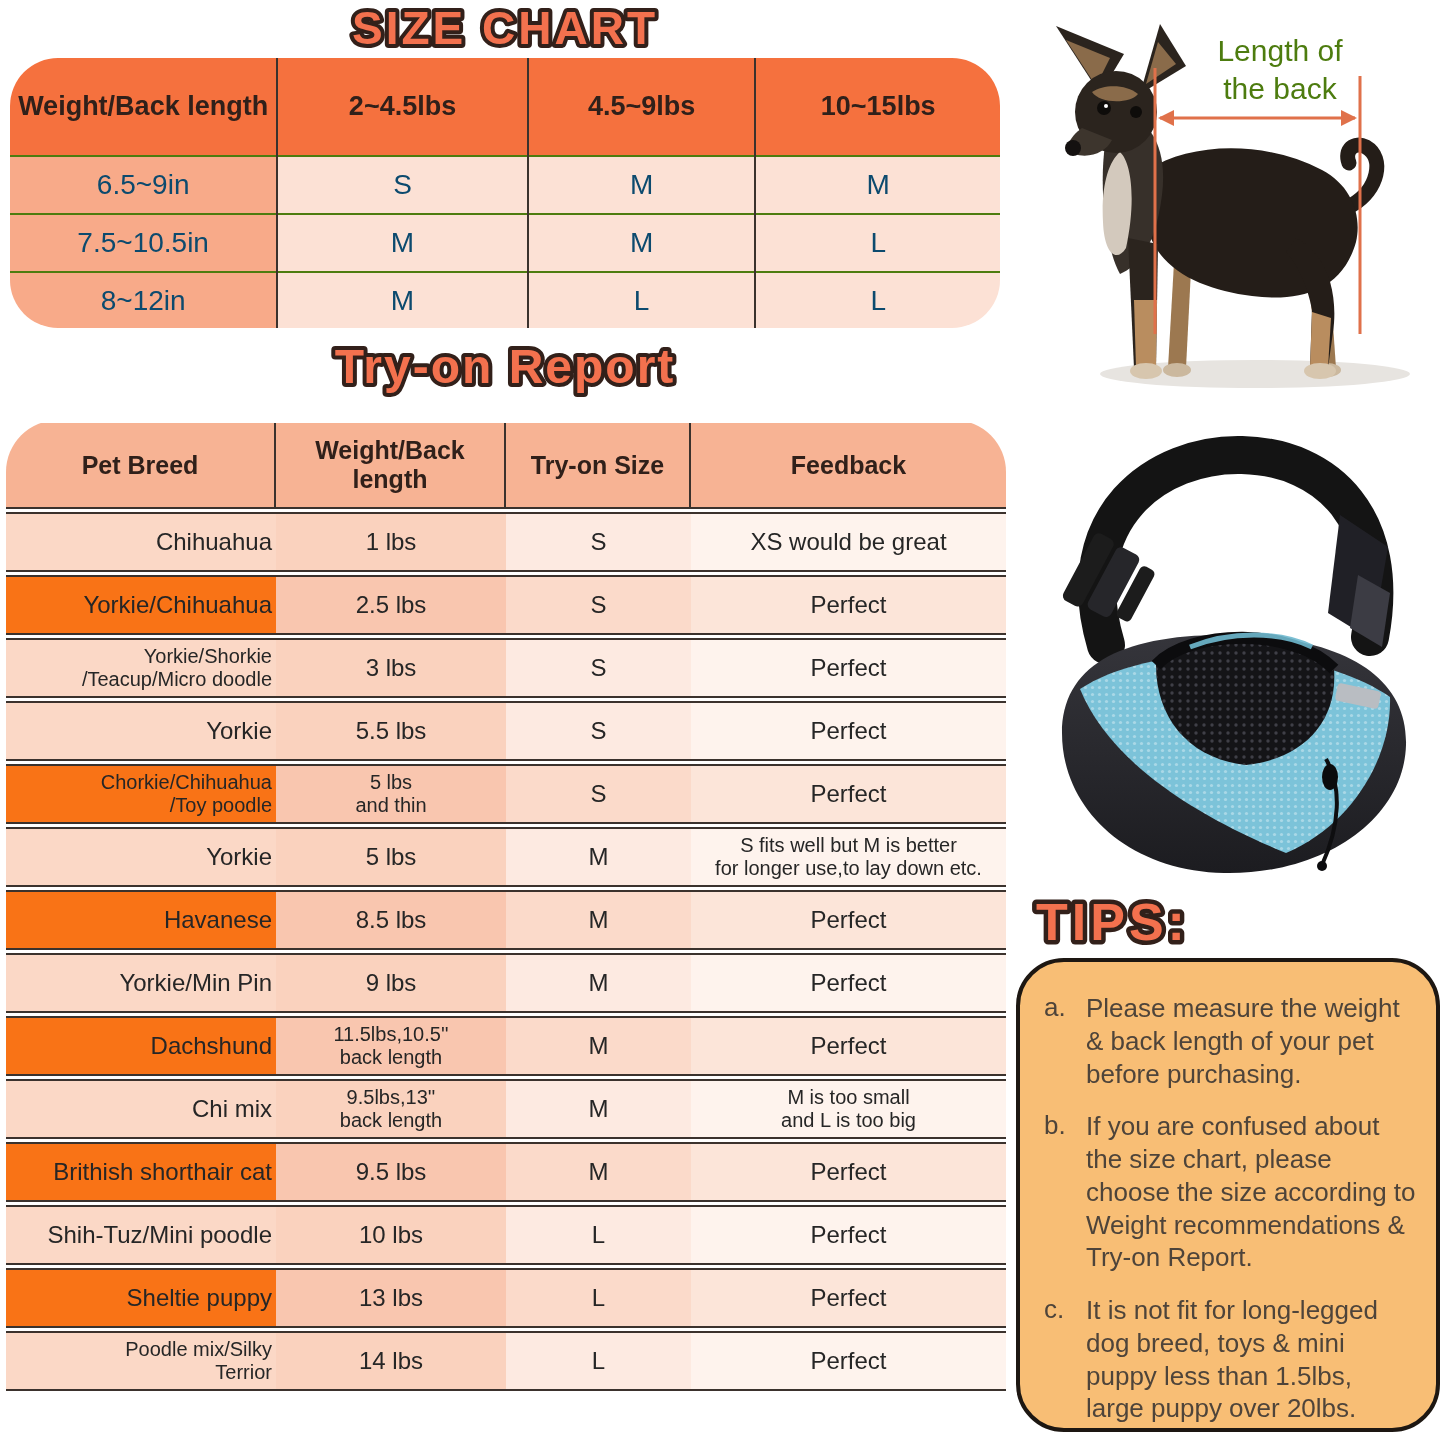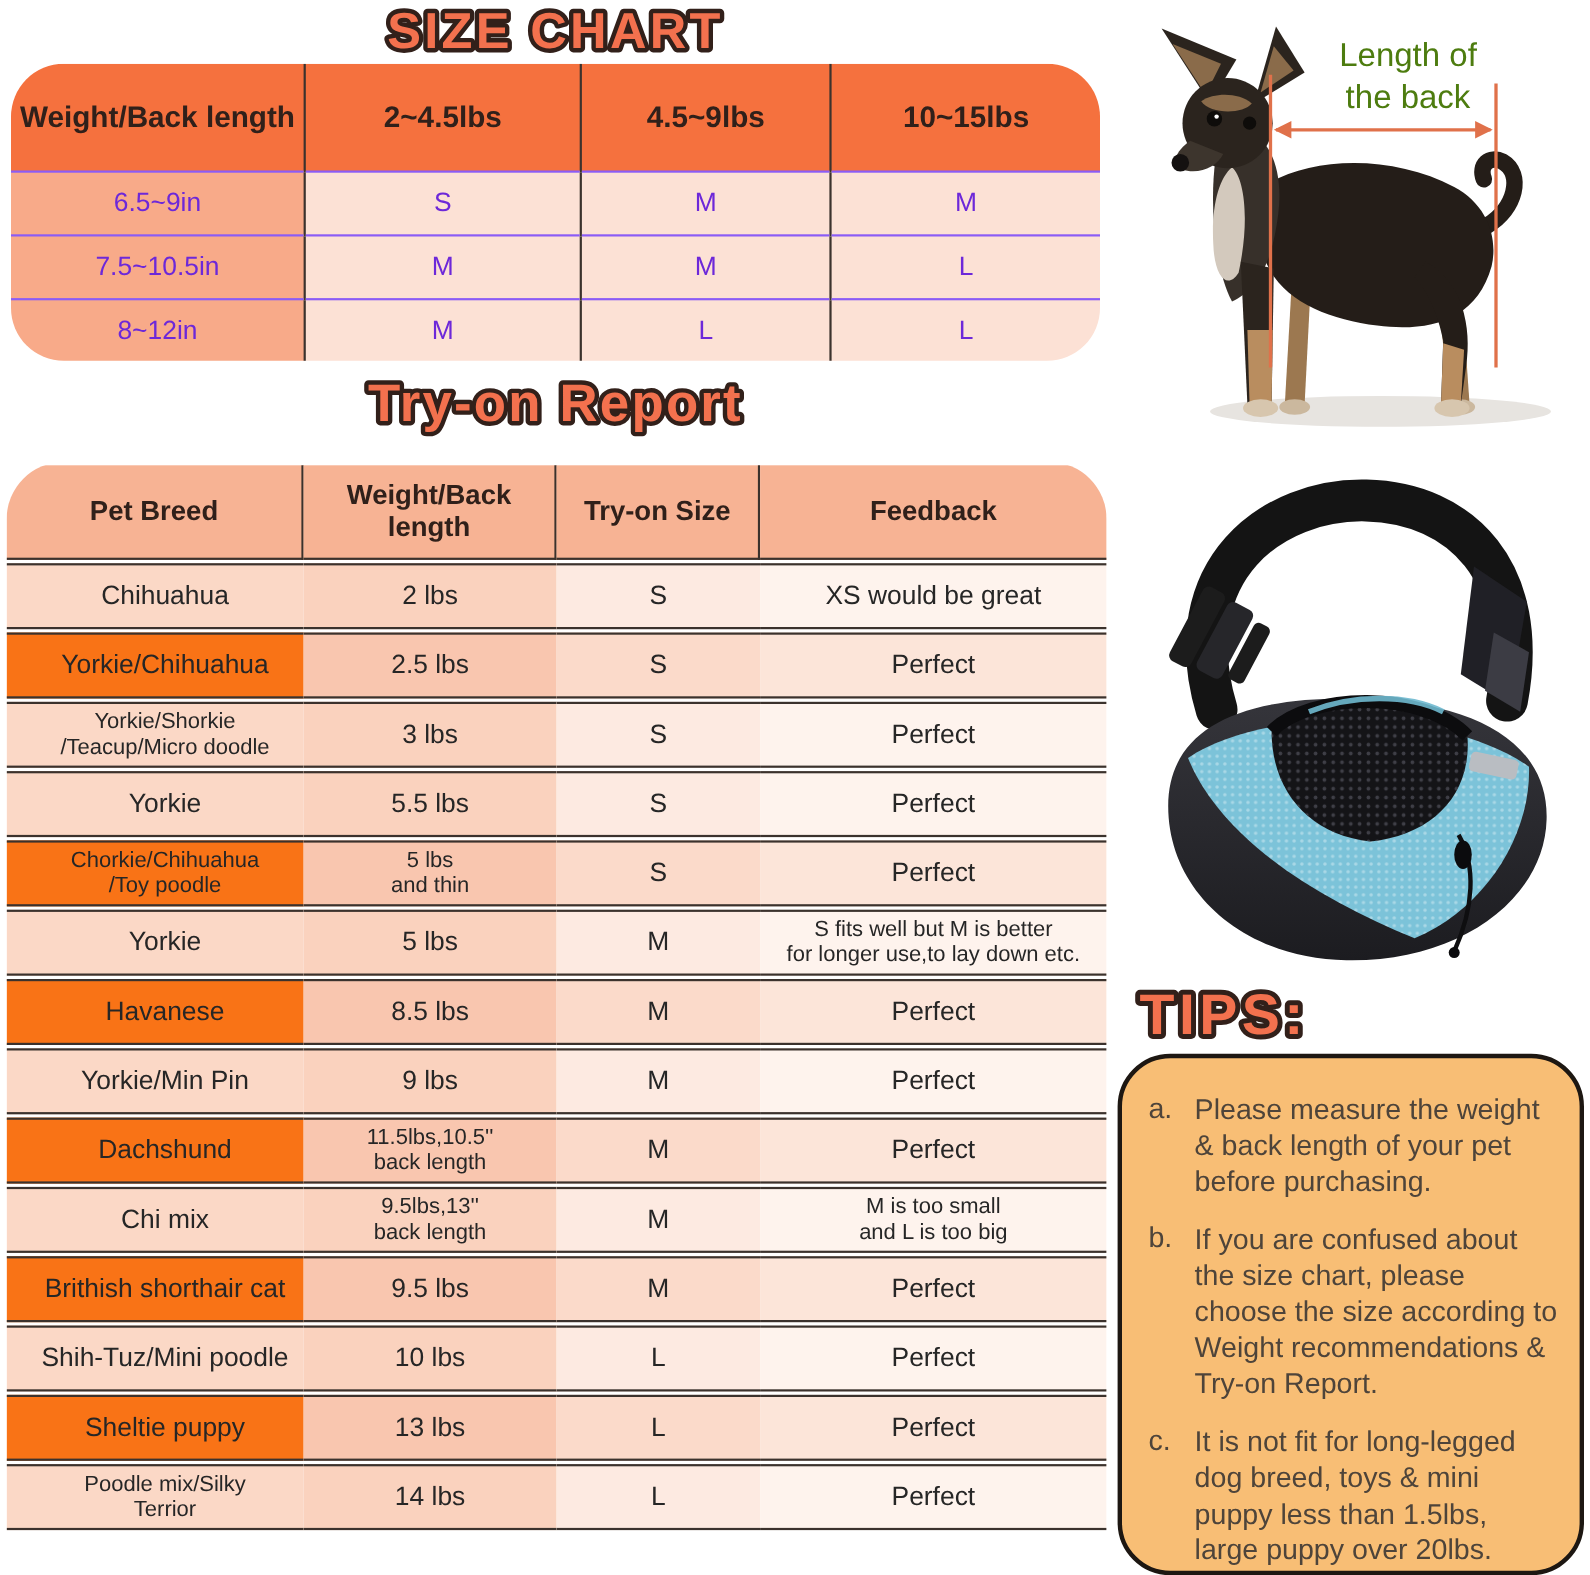--- a/index.html
+++ b/index.html
@@ -17,43 +17,43 @@
   #size-table-wrap{
     position:absolute; left:10px; top:58px; width:990px; height:270px;
     border-radius:48px; overflow:hidden;
   }
   #size-table{width:100%; height:100%; border-collapse:collapse; table-layout:fixed;}
   #size-table th{
     background:#F5713E; height:97px; font-size:27px; font-weight:bold; color:#30201a;
     text-align:center; vertical-align:middle; padding:0;
   }
   #size-table td{
-    height:56px; font-size:24px; text-align:center; vertical-align:middle;
-    border-top:2px solid #8b5cf6; padding:0; color:#6d28d9;
+    height:56px; font-size:28px; text-align:center; vertical-align:middle;
+    border-top:2px solid #4d7c0f; padding:0; color:#0c4a6e;
   }
   #size-table th:not(:first-child), #size-table td:not(:first-child){border-left:2px solid #3b322d;}
   #size-table td.rowlab{background:#F8AA89;}
   #size-table td.val{background:#FCE1D5;}
   
   #tryon-wrap{
     position:absolute; left:6px; top:420px; width:1000px; height:1032px;
     border-radius:52px 52px 0 0; overflow:hidden;
   }
   #tryon-table{width:100%; border-collapse:separate; border-spacing:0 3px; table-layout:fixed;}
   #tryon-table th{
     background:#F7B394; height:84px; font-size:25px; font-weight:bold; color:#30201a;
     text-align:center; vertical-align:middle; padding:0 2px; border-bottom:2px solid #3b322d;
   }
   #tryon-table th:not(:last-child){border-right:2px solid #3b322d;}
   #tryon-table td{
     height:56px; vertical-align:middle; text-align:center; font-size:24px;
     border-top:2px solid #3b322d; border-bottom:2px solid #3b322d;
     white-space:pre-line; line-height:1.15; padding:0 4px; color:#262626;
   }
-  #tryon-table td.c0{text-align:center; padding-left:22px;}
+  #tryon-table td.c0{text-align:right; padding-left:22px;}
   #tryon-table td.sm{font-size:20px;}
   tr.light td.c0{background:#FBD8C6;} tr.light td.c1{background:#FAD2BE;}
   tr.light td.c2{background:#FDEAE1;} tr.light td.c3{background:#FEF3ED;}
   tr.dark  td.c0{background:#f97316;} tr.dark  td.c1{background:#F9C6AF;}
   tr.dark  td.c2{background:#FBDACA;} tr.dark  td.c3{background:#FCE5D9;}
   
   #dog-figure{position:absolute; left:1000px; top:0; width:445px; height:400px;}
   #back-length-label{
     position:absolute; left:1190px; top:32px; width:180px; text-align:center;
     color:#4d7c0f; font-size:30px; line-height:1.25; white-space:pre-line;
@@ -180,21 +180,21 @@
         <tr>
           <th>Pet Breed</th>
           <th>Weight/Back length</th>
           <th>Try-on Size</th>
           <th>Feedback</th>
         </tr>
       </thead>
       <tbody>
           <tr class="light">
             <td class="c0">Chihuahua</td>
-            <td class="c1">2 lbs</td>
+            <td class="c1">1 lbs</td>
             <td class="c2">S</td>
             <td class="c3">XS would be great</td>
           </tr>
           <tr class="dark">
             <td class="c0">Yorkie/Chihuahua</td>
             <td class="c1">2.5 lbs</td>
             <td class="c2">S</td>
             <td class="c3">Perfect</td>
           </tr>
           <tr class="light">

